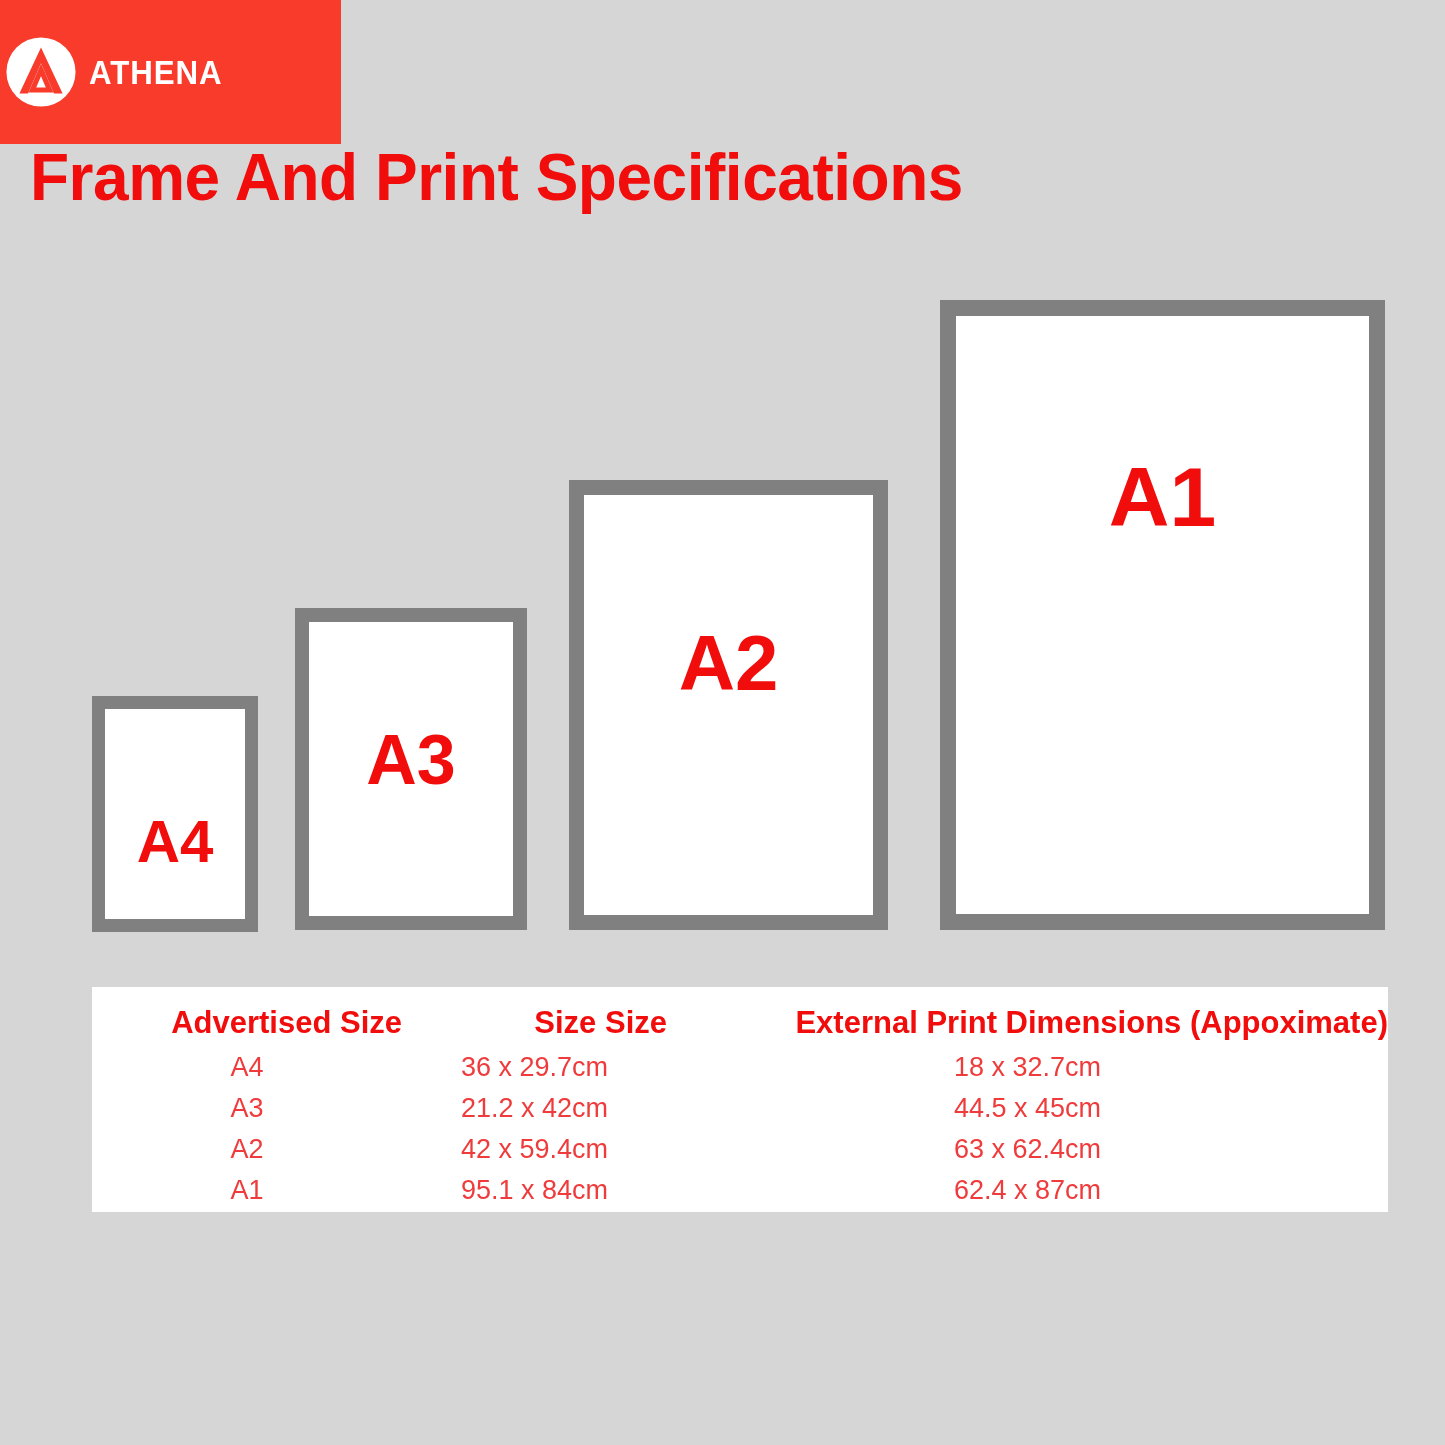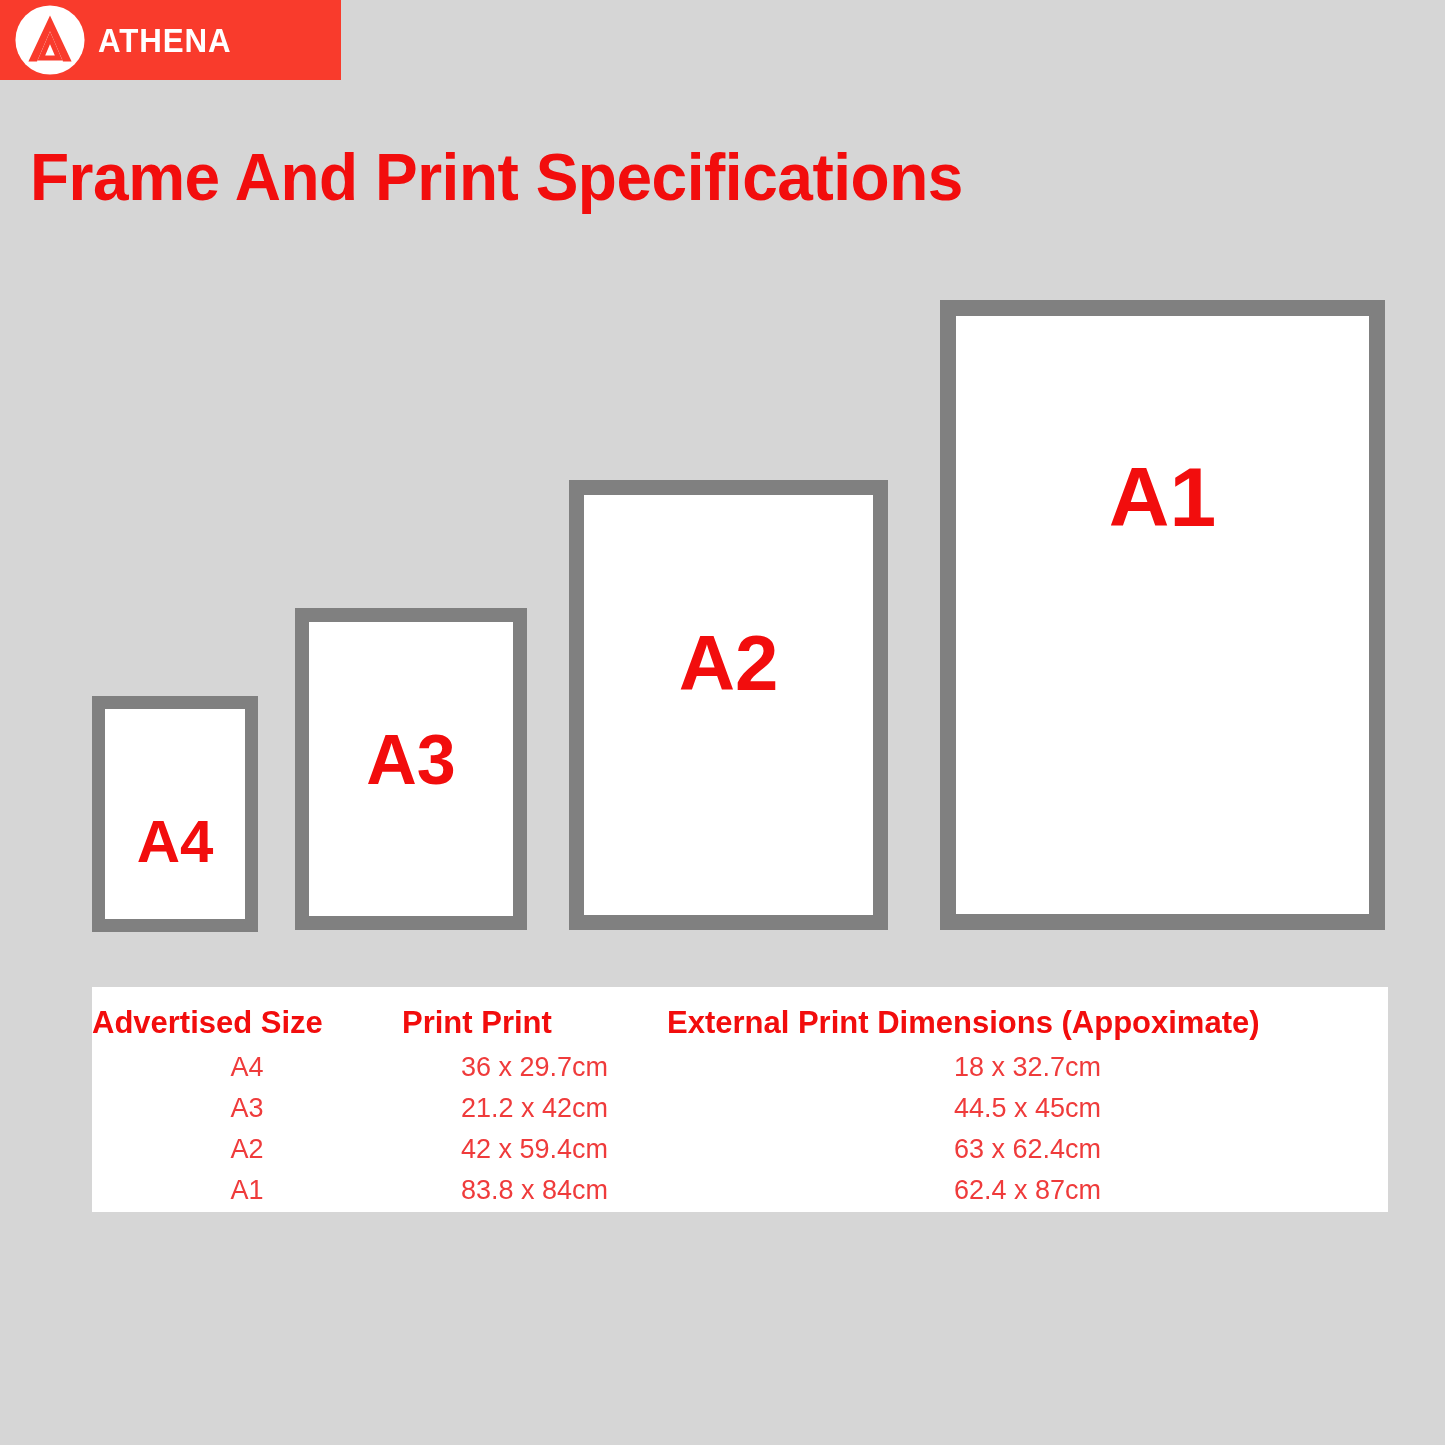--- a/index.html
+++ b/index.html
@@ -14,25 +14,25 @@
     overflow: hidden;
     position: relative;
   }
 
   
   .brand-banner {
     position: absolute;
     left: 0;
     top: 0;
     width: 341px;
-    height: 80px;
+    height: 144px;
     background: #f93b2c;
     display: flex;
     align-items: center;
-    padding-left: 14px;
+    padding-left: 5px;
     box-sizing: border-box;
   }
   .brand-mark {
     width: 72px;
     height: 72px;
     flex: 0 0 auto;
   }
   .brand-name {
     color: #ffffff;
     font-family: "Liberation Sans", sans-serif;
@@ -110,21 +110,21 @@
     width: 100%;
     border-collapse: collapse;
     table-layout: fixed;
   }
   .spec-table th {
     color: #f20d0d;
     font-family: "Liberation Sans Narrow", "Liberation Sans", sans-serif;
     font-size: 31px;
     font-weight: bold;
     padding: 18px 0 6px 0;
-    text-align: left;
+    text-align: right;
     white-space: nowrap;
   }
   .spec-table td {
     color: #ef3b3b;
     font-family: "Liberation Sans Narrow", "Liberation Sans", sans-serif;
     font-size: 27px;
     font-weight: normal;
     padding: 5px 0;
     text-align: center;
     white-space: nowrap;
@@ -165,21 +165,21 @@
     <div class="frame-label">A1</div>
   </div>
 
 </div>
 
 <div class="spec-table">
   <table>
     <thead>
       <tr>
         <th class="col-advertised">Advertised Size</th>
-        <th class="col-print">Print Print</th>
+        <th class="col-print">Size Size</th>
         <th class="col-external">External Print Dimensions (Appoximate)</th>
       </tr>
     </thead>
     <tbody>
       <tr>
         <td>A4</td>
         <td>36 x 29.7cm</td>
         <td>18 x 32.7cm</td>
       </tr>
       <tr>
@@ -187,18 +187,18 @@
         <td>21.2 x 42cm</td>
         <td>44.5 x 45cm</td>
       </tr>
       <tr>
         <td>A2</td>
         <td>42 x 59.4cm</td>
         <td>63 x 62.4cm</td>
       </tr>
       <tr>
         <td>A1</td>
-        <td>83.8 x 84cm</td>
+        <td>95.1 x 84cm</td>
         <td>62.4 x 87cm</td>
       </tr>
     </tbody>
   </table>
 </div>
 
 </body></html>

